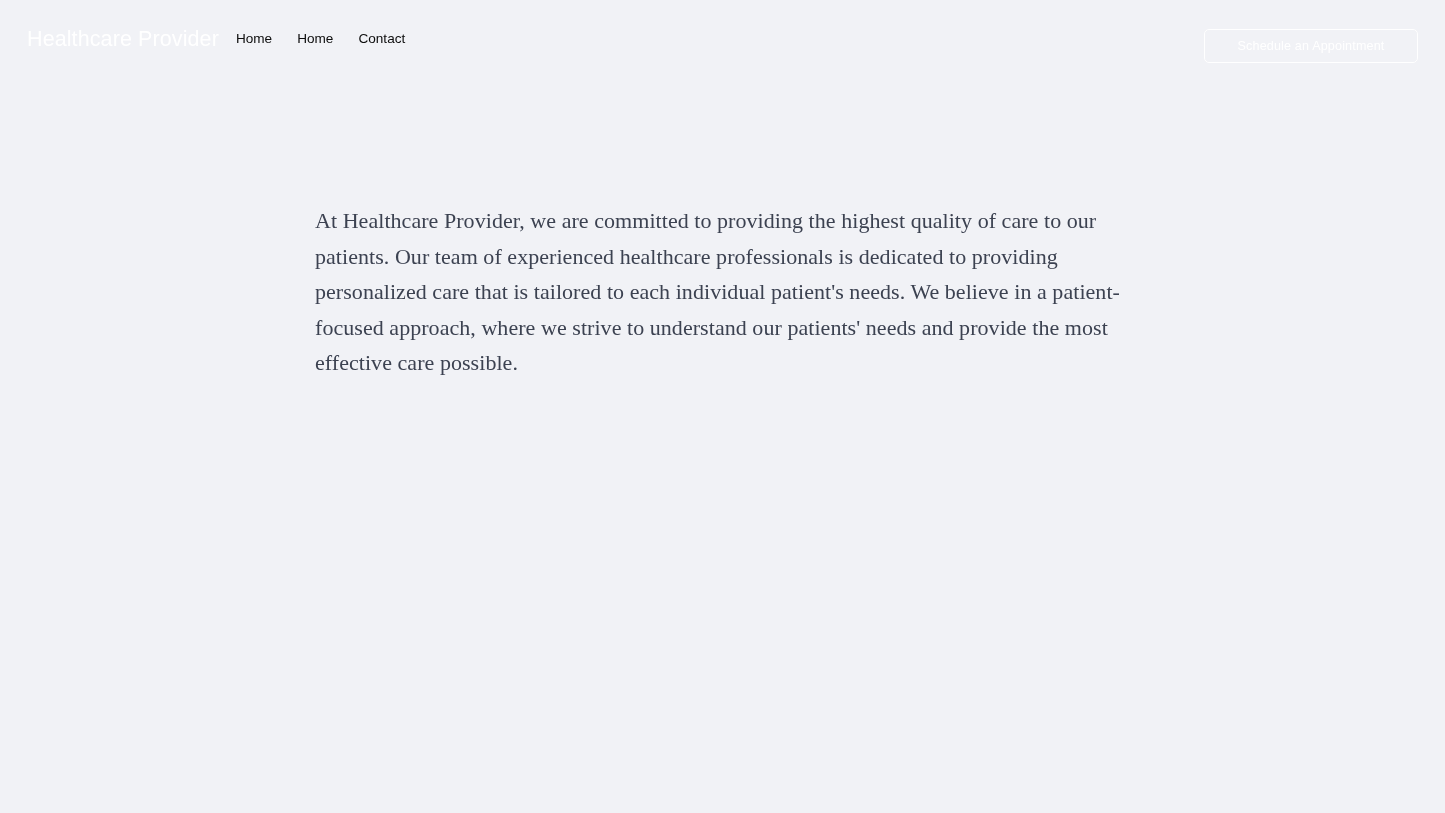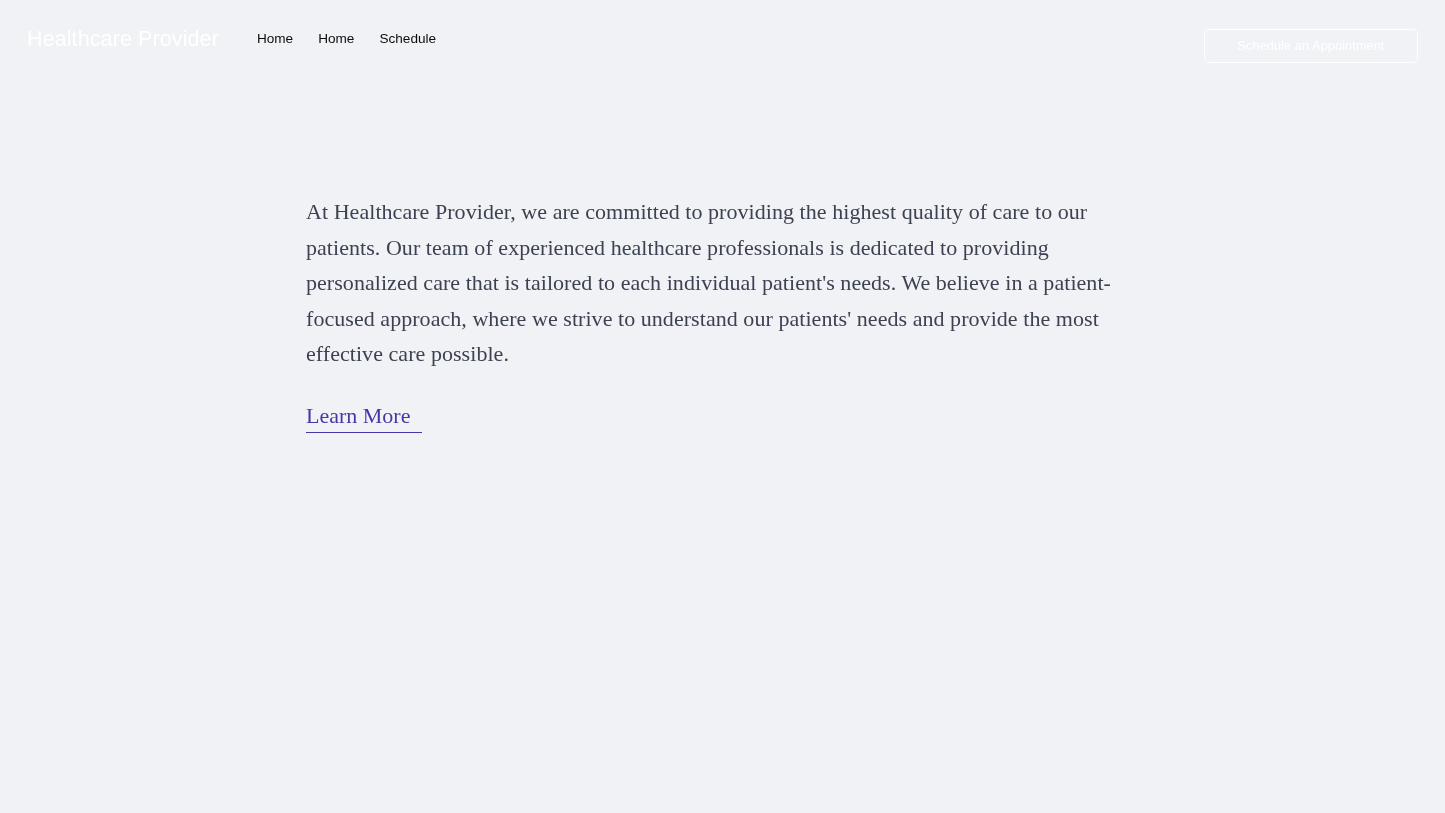--- a/index.html
+++ b/index.html
@@ -36,21 +36,21 @@
     font-size: 21.5px;
     font-weight: 400;
     color: #ffffff;
     letter-spacing: 0.1px;
     line-height: 1;
     white-space: nowrap;
   }
   .nav-links {
     display: flex;
     align-items: center;
-    margin-left: 38px;
+    margin-left: 17px;
     padding-top: 3px;
   }
   .nav-link {
     font-family: "Liberation Sans", sans-serif;
     font-size: 13.6px;
     font-weight: 400;
     color: #0d0d0d;
     text-decoration: none;
     line-height: 1;
     white-space: nowrap;
@@ -92,21 +92,21 @@
     height: 723px;
     box-sizing: border-box;
   }
   .content-container {
     position: absolute;
     left: 306px;
     top: 104px;
     width: 834px;
   }
   .intro-paragraph {
-    margin: 0;
+    margin: 9px;
     font-family: "Liberation Serif", serif;
     font-size: 22px;
     line-height: 35.5px;
     color: #3c4251;
     letter-spacing: 0.05px;
     text-align: left;
   }
   .learn-more-wrap {
     margin-top: 31px;
   }
@@ -128,32 +128,29 @@
 
 <header class="site-header">
 
   <div class="brand-block">
     <span class="brand-logo">Healthcare Provider</span>
   </div>
 
   <nav class="nav-links">
     <a class="nav-link">Home</a>
     <a class="nav-link">Home</a>
-    <a class="nav-link">Schedule</a>
+    <a class="nav-link">Contact</a>
   </nav>
 
   <div class="header-spacer"></div>
 
   <button class="cta-button">Schedule an Appointment</button>
 
 </header>
 
 <main class="main-wrap">
   <div class="content-container">
 
     <p class="intro-paragraph">At Healthcare Provider, we are committed to providing the highest quality of care to our patients. Our team of experienced healthcare professionals is dedicated to providing personalized care that is tailored to each individual patient's needs. We believe in a patient-focused approach, where we strive to understand our patients' needs and provide the most effective care possible.</p>
 
-    <div class="learn-more-wrap">
-      <a class="learn-more-link">Learn More</a>
-    </div>
 
   </div>
 </main>
 
 </body></html>

